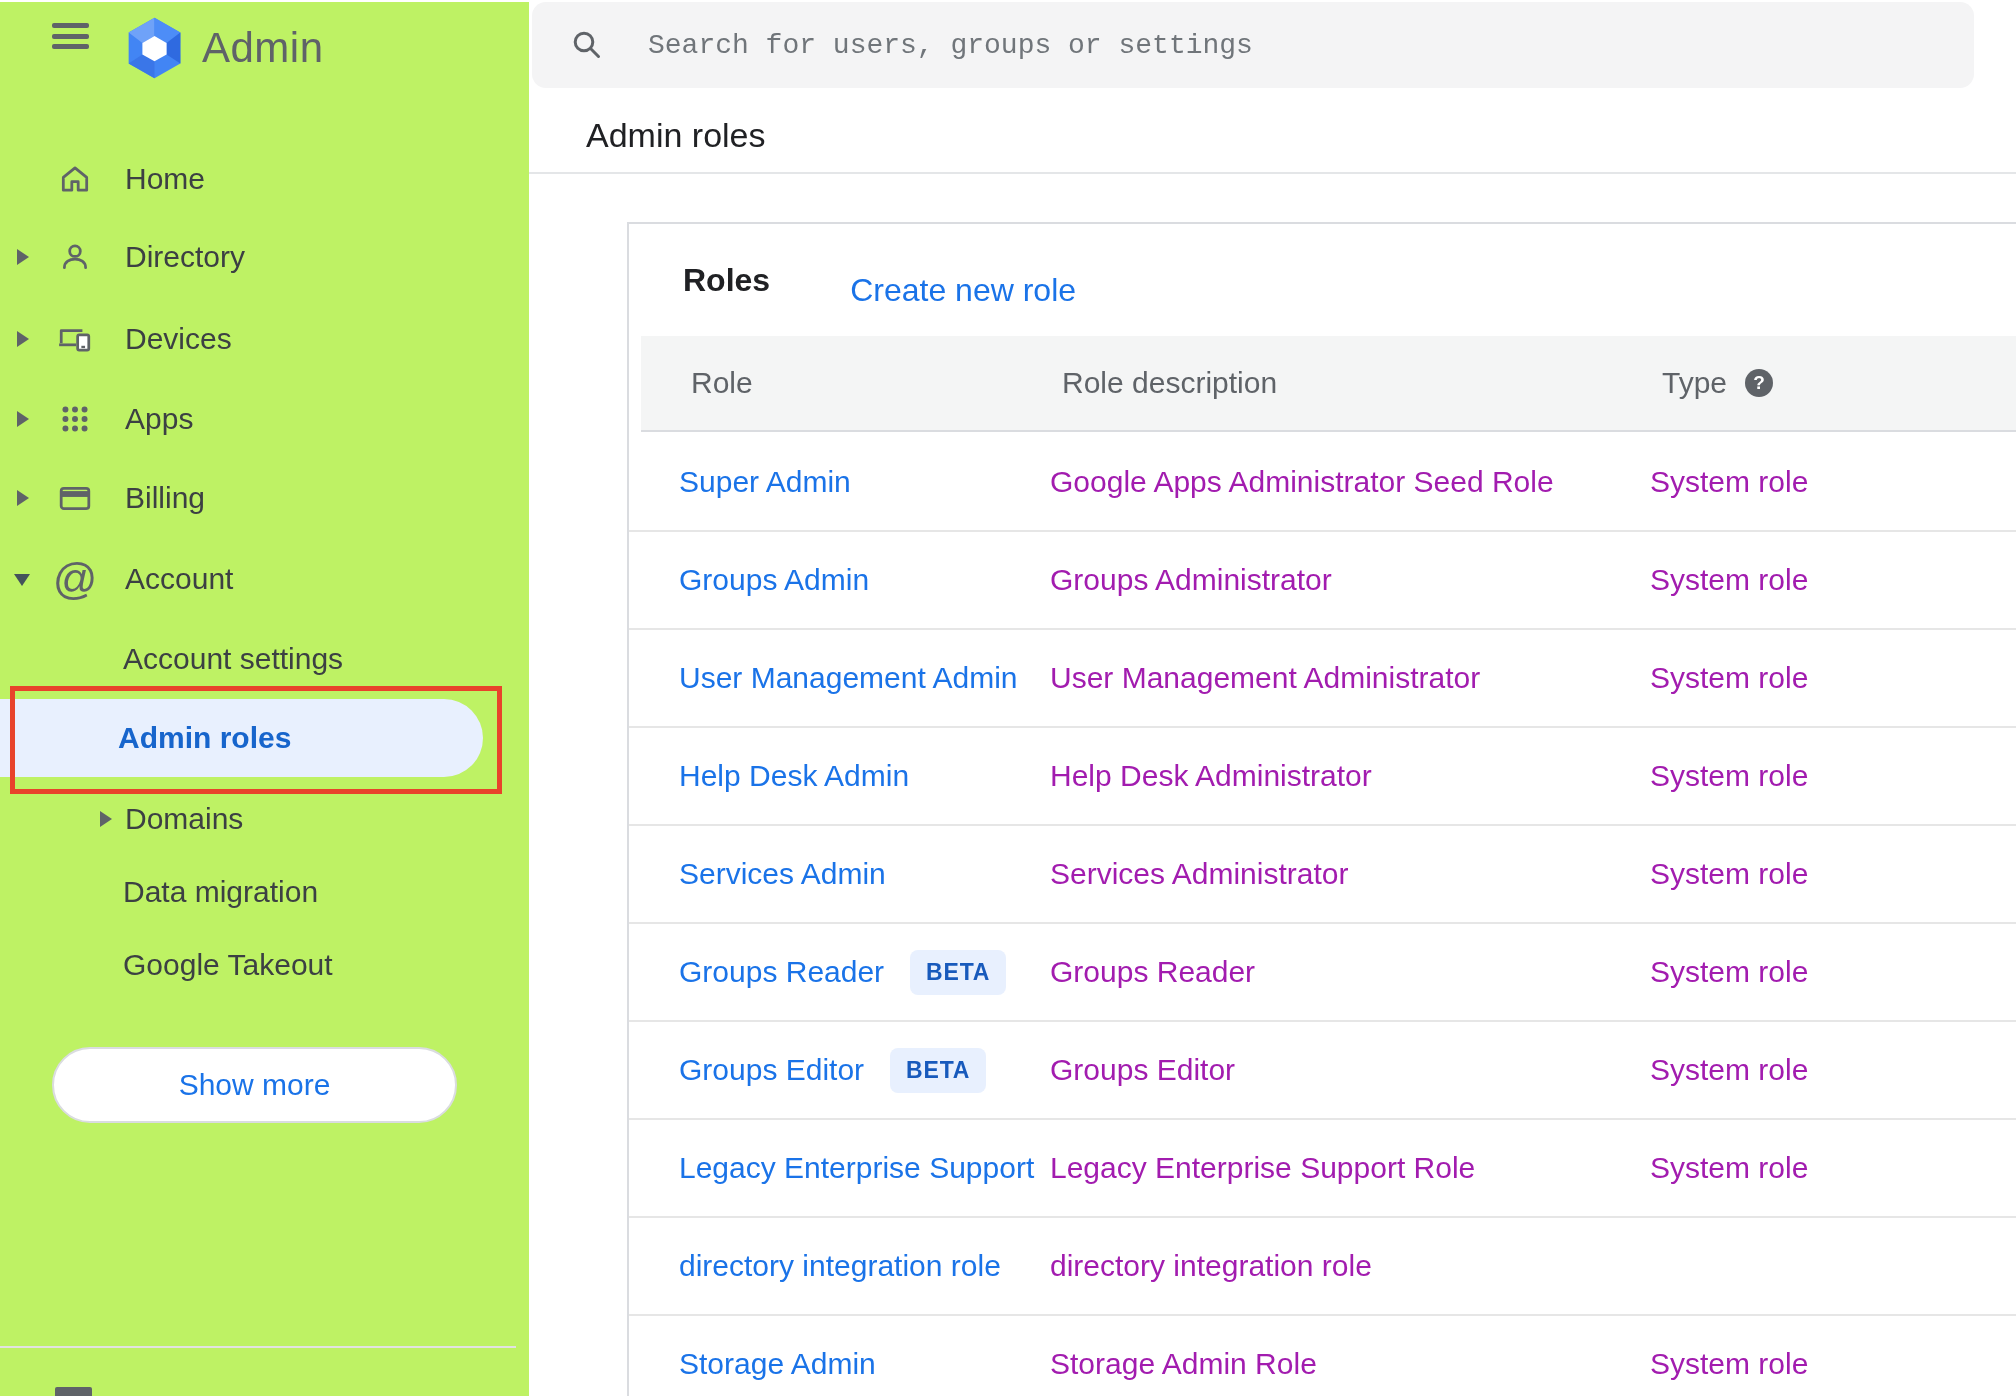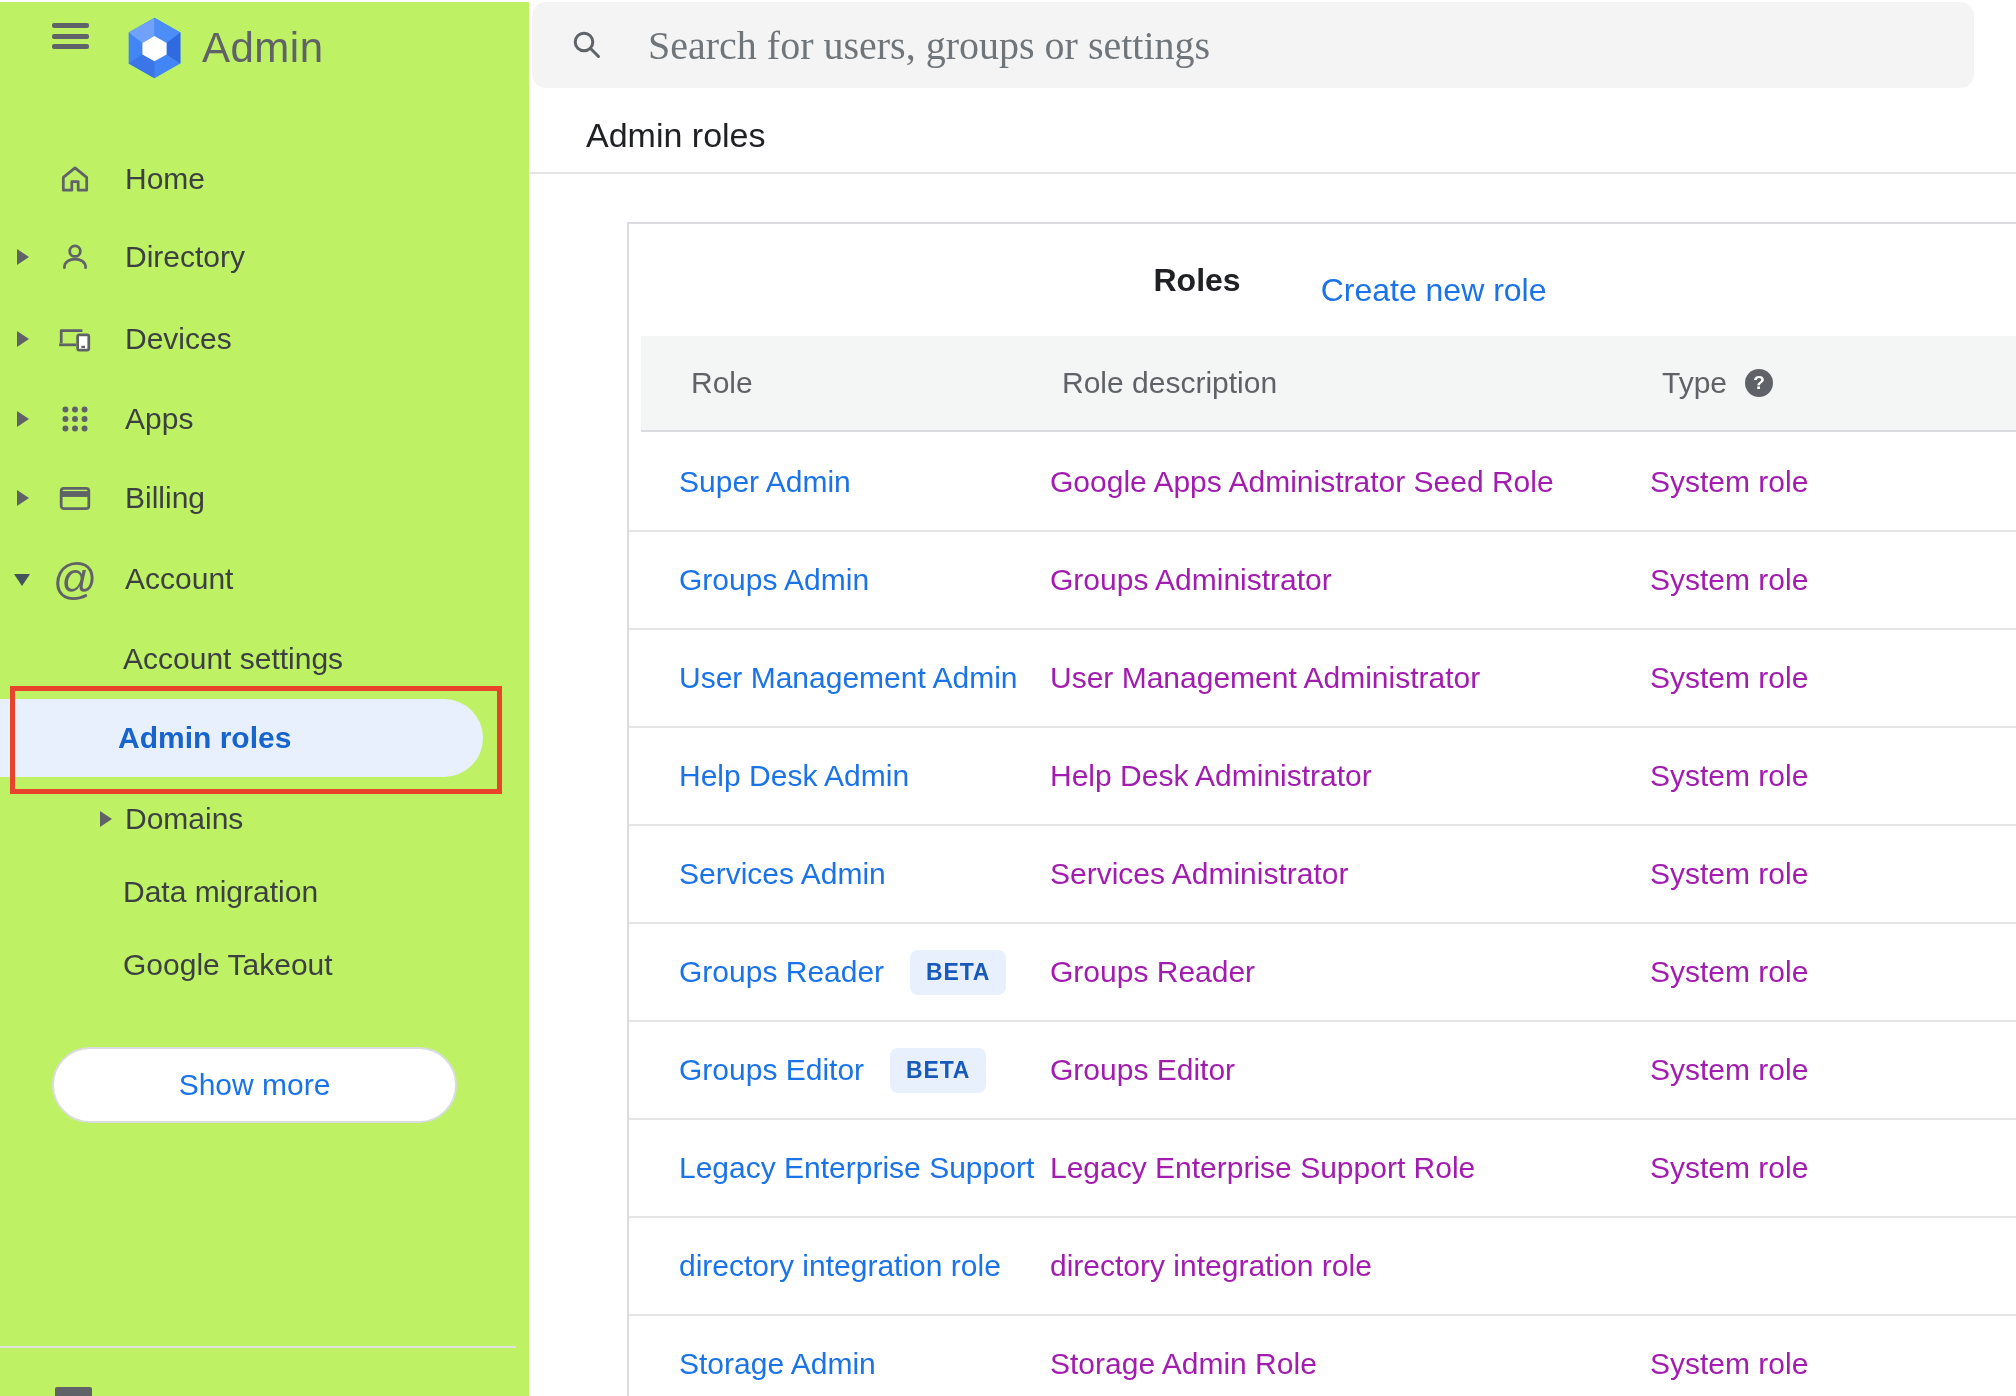--- a/index.html
+++ b/index.html
@@ -41,29 +41,29 @@
 
   .sidebar-bottom-divider { position:absolute; left:0; top:1344px; width:516px; height:2px; background:#e2e2e2; }
   .partial-icon { position:absolute; left:55px; top:1385px; width:37px; height:12px; background:#5f6368; border-radius:2px 2px 0 0; }
 
   
   .content { position:absolute; left:529px; top:0; width:1487px; height:1396px; }
   .search-bar { position:absolute; left:3px; top:2px; width:1442px; height:86px; background:#f4f4f5;
       border-radius:14px; display:flex; align-items:center; }
   .search-bar svg { margin-left:38px; flex:0 0 auto; }
   .search-input { flex:1; margin-left:44px; margin-right:30px; border:none; outline:none; background:transparent;
-      font-family:Liberation Serif, serif; font-size:40px; color:#000000; }
+      font-family:Liberation Mono, monospace; font-size:28px; color:#000000; }
   .search-input::placeholder { color:#70757a; opacity:1; }
 
   .breadcrumb { position:absolute; left:57px; top:116px; font-size:34px; color:#202124; }
   .content-divider { position:absolute; left:0; top:172px; width:1487px; height:2px; background:#e4e6e8; }
 
   .panel { position:absolute; left:98px; top:222px; width:1392px; height:1200px; background:#fff;
       border:2px solid #dadce0; }
-  .panel-head { position:absolute; left:4px; top:0; right:0; height:112px; display:flex; align-items:center; padding-left:50px;justify-content:center; }
+  .panel-head { position:absolute; left:4px; top:0; right:0; height:112px; display:flex; align-items:center; padding-left:50px; }
   .panel-title { font-size:32px; font-weight:700; color:#202124; }
   .create-link { margin-left:80px; font-size:32px; color:#1a73e8; text-decoration:none; cursor:pointer;margin-top:20px; }
 
   .thead { position:absolute; left:12px; top:112px; right:0; height:96px; background:#f4f5f5; border-bottom:2px solid #dadce0; }
   .cell { position:absolute; top:0; height:100%; display:flex; align-items:center; font-size:30px; white-space:nowrap; }
   .col-role { left:50px; } .col-desc { left:421px; } .col-type { left:1021px; }
   .thead .cell { color:#5f6368; font-weight:500; }
   .help-icon { width:28px; height:28px; margin-left:18px; border-radius:50%; background:#5f6368; color:#fff;
       font-size:19px; font-weight:700; display:flex; align-items:center; justify-content:center; cursor:pointer; }
 

